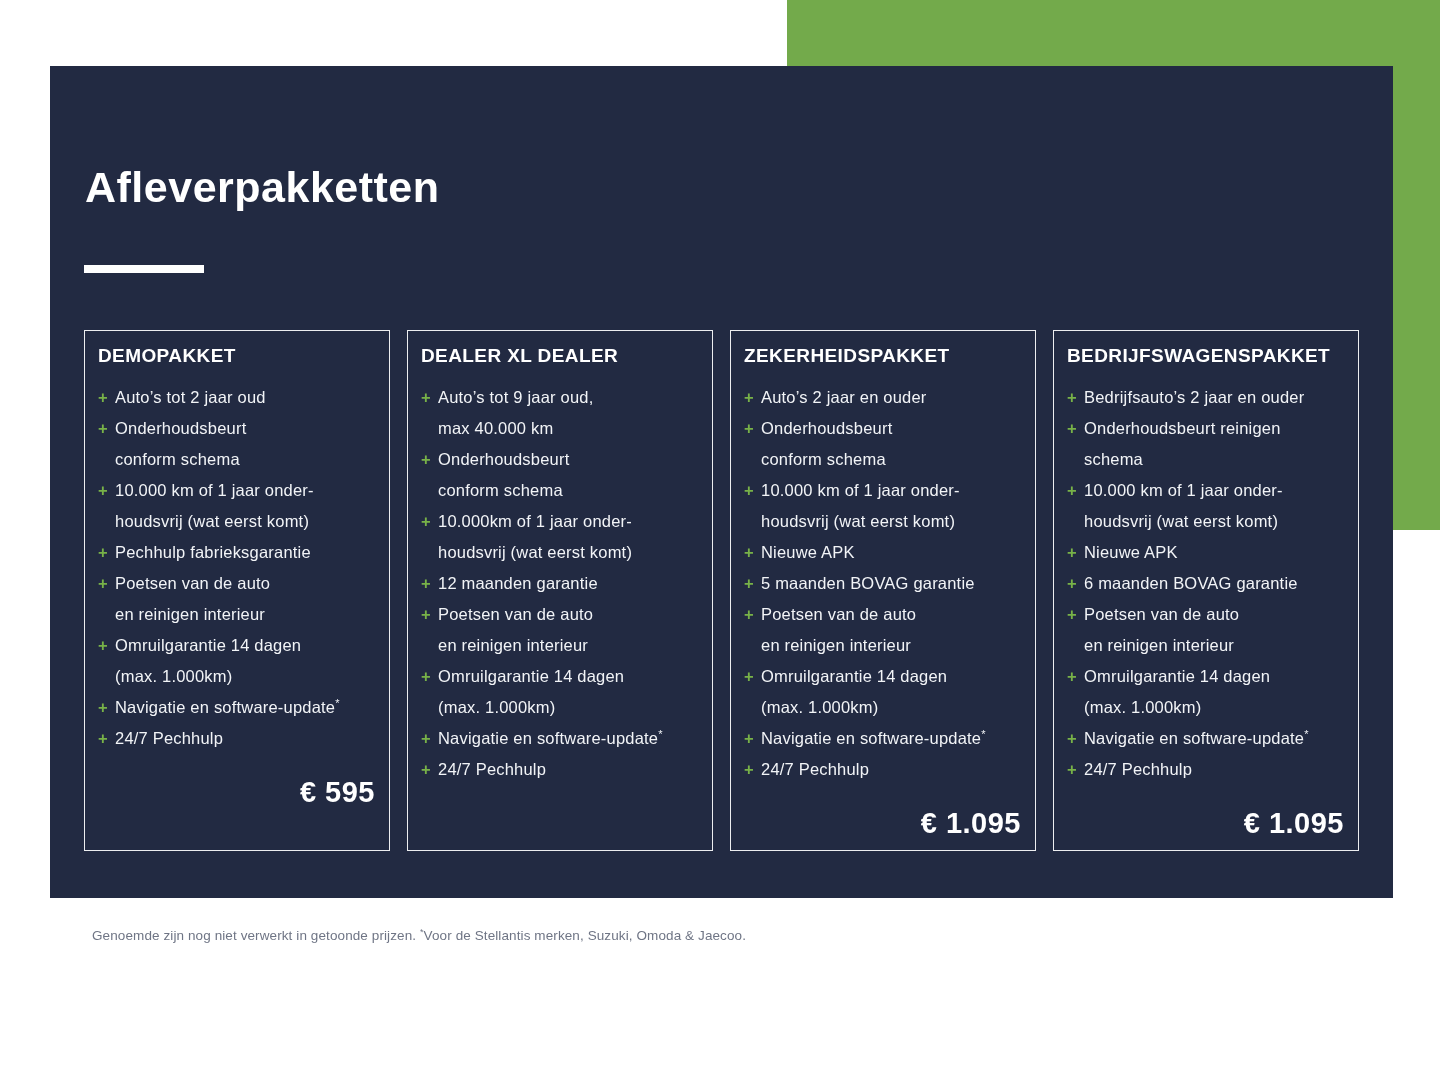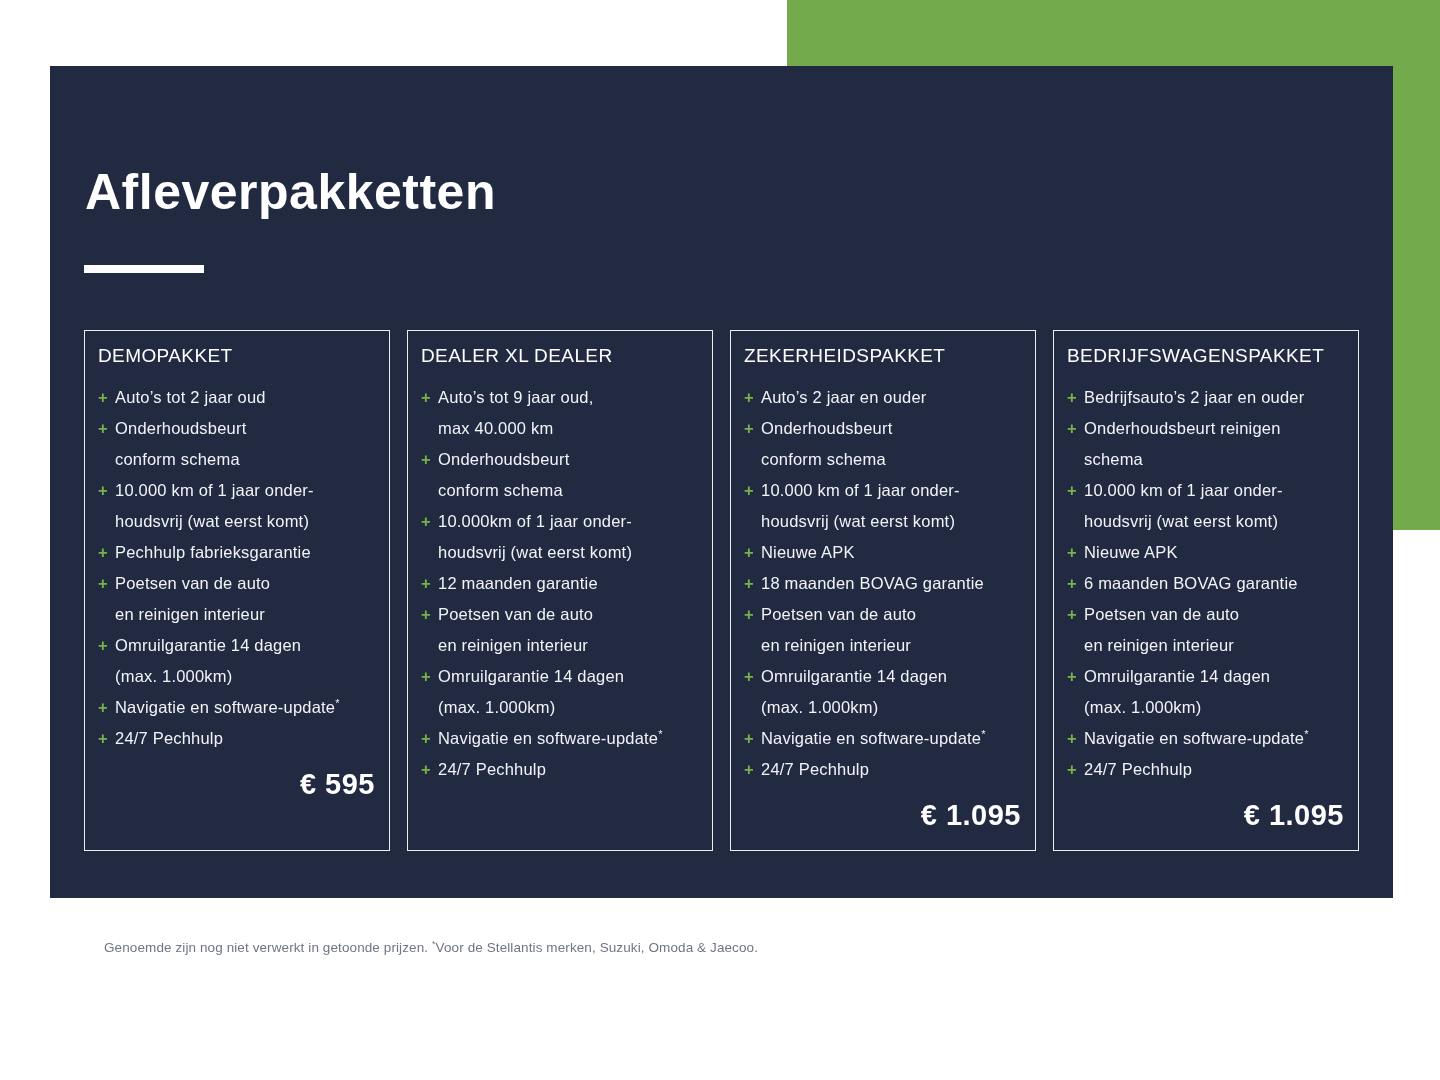--- a/index.html
+++ b/index.html
@@ -21,59 +21,59 @@
   .green-block{
     position:absolute;left:787px;top:0;width:653px;height:530px;
     background:var(--green);
   }
   .panel{
     position:absolute;left:50px;top:66px;width:1343px;height:832px;
     background:var(--navy);
   }
   .title{
     position:absolute;left:35px;top:97px;margin:0;
-    font-size:50px;font-weight:bold;color:#ffffff;letter-spacing:0.5px;
+    font-size:43px;font-weight:bold;color:#ffffff;letter-spacing:0.5px;
   }
   .title-underline{
     position:absolute;left:34px;top:199px;width:120px;height:8px;background:#ffffff;
   }
   .cards{
     position:absolute;left:34px;top:264px;right:34px;
     display:flex;gap:17px;
   }
   .card{
     flex:1 1 0;height:521px;
     border:1.5px solid rgba(255,255,255,0.92);
     padding:13px 13px 0 13px;
   }
   .card-title{
-    margin:0;font-size:19px;font-weight:normal;color:#ffffff;
+    margin:0;font-size:19px;font-weight:bold;color:#ffffff;
     letter-spacing:0.4px;line-height:24px;white-space:nowrap;
   }
   .features{
     list-style:none;margin:14px 0 0 0;padding:0;
   }
   .feature-line{
     display:flex;align-items:baseline;
     font-size:16.5px;line-height:31px;color:var(--text);
     letter-spacing:0.2px;white-space:nowrap;
   }
   .plus{
     flex:0 0 17px;width:17px;color:var(--plus);font-weight:bold;
   }
   .feature-text sup{
     font-size:11px;line-height:0;
   }
   .price{
-    margin-top:14px;padding-right:1px;
+    margin-top:22px;padding-right:1px;
     text-align:right;font-size:29px;font-weight:bold;color:#ffffff;
     letter-spacing:0.5px;
   }
   .footnote{
-    position:absolute;left:88px;top:924px;margin:16px;
+    position:absolute;left:88px;top:924px;margin:4px;
     font-size:13.5px;color:var(--foot);letter-spacing:0.1px;
   }
   .footnote sup{font-size:9px;line-height:0;}
 </style>
 </head>
 <body>
 
 <div class="green-block"></div>
 
 <div class="panel">
@@ -213,21 +213,21 @@
           <li class="feature-line">
             <span class="plus"></span>
             <span class="feature-text">houdsvrij (wat eerst komt)</span>
           </li>
           <li class="feature-line">
             <span class="plus">+</span>
             <span class="feature-text">Nieuwe APK</span>
           </li>
           <li class="feature-line">
             <span class="plus">+</span>
-            <span class="feature-text">18 maanden BOVAG garantie</span>
+            <span class="feature-text">5 maanden BOVAG garantie</span>
           </li>
           <li class="feature-line">
             <span class="plus">+</span>
             <span class="feature-text">Poetsen van de auto</span>
           </li>
           <li class="feature-line">
             <span class="plus"></span>
             <span class="feature-text">en reinigen interieur</span>
           </li>
           <li class="feature-line">

